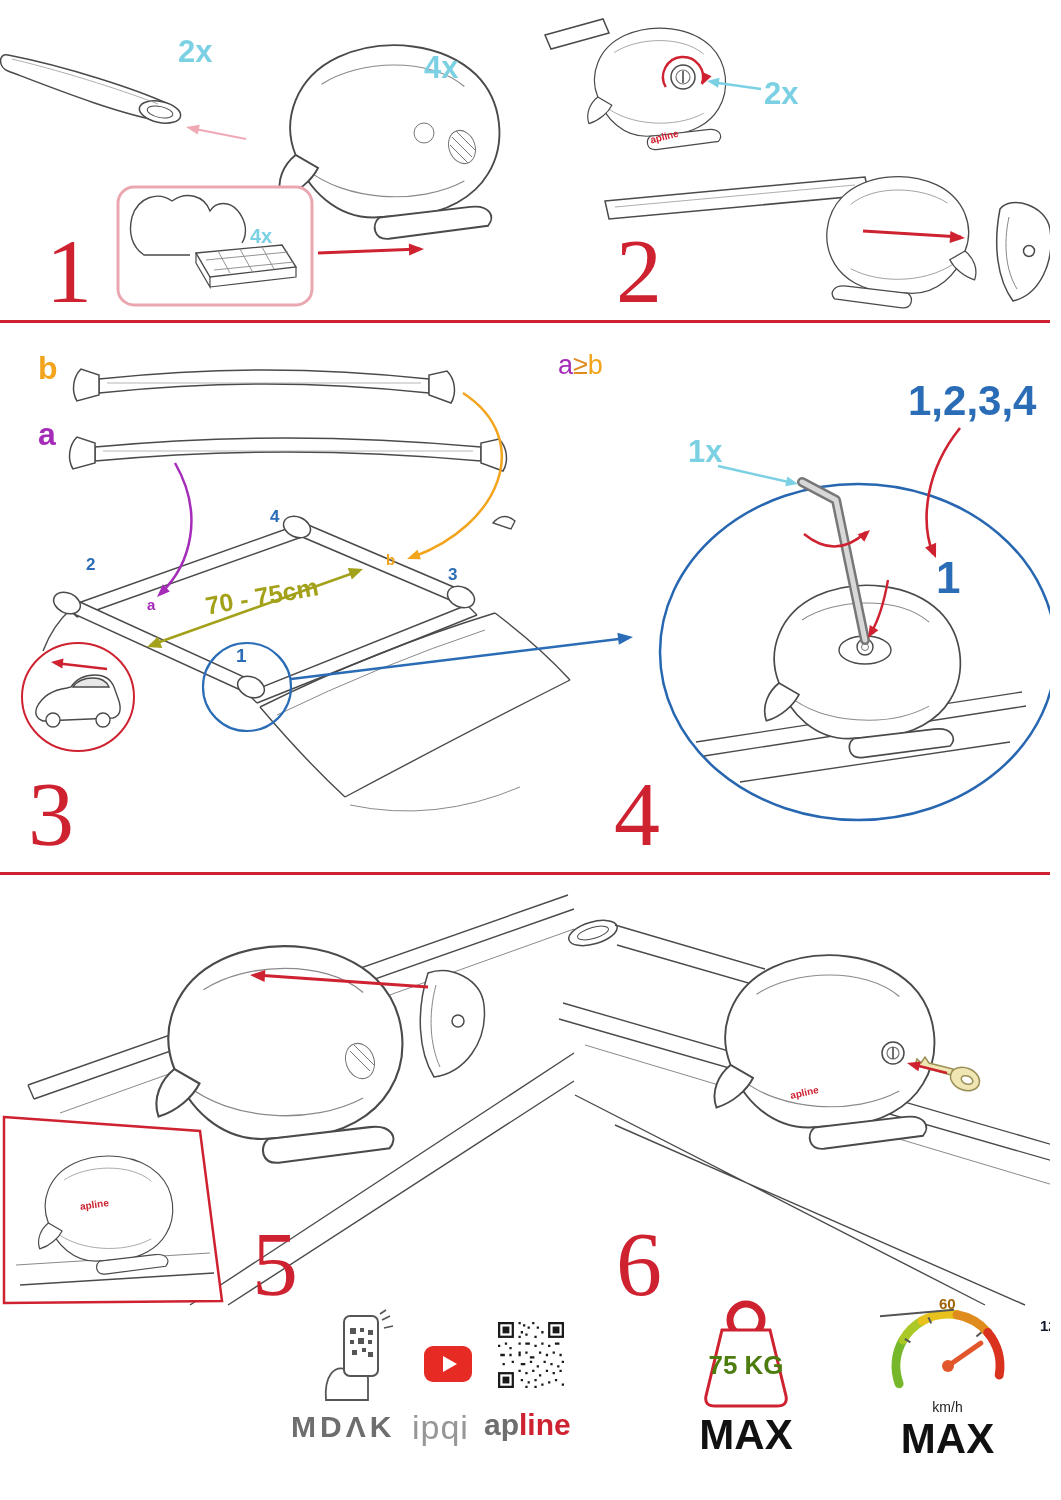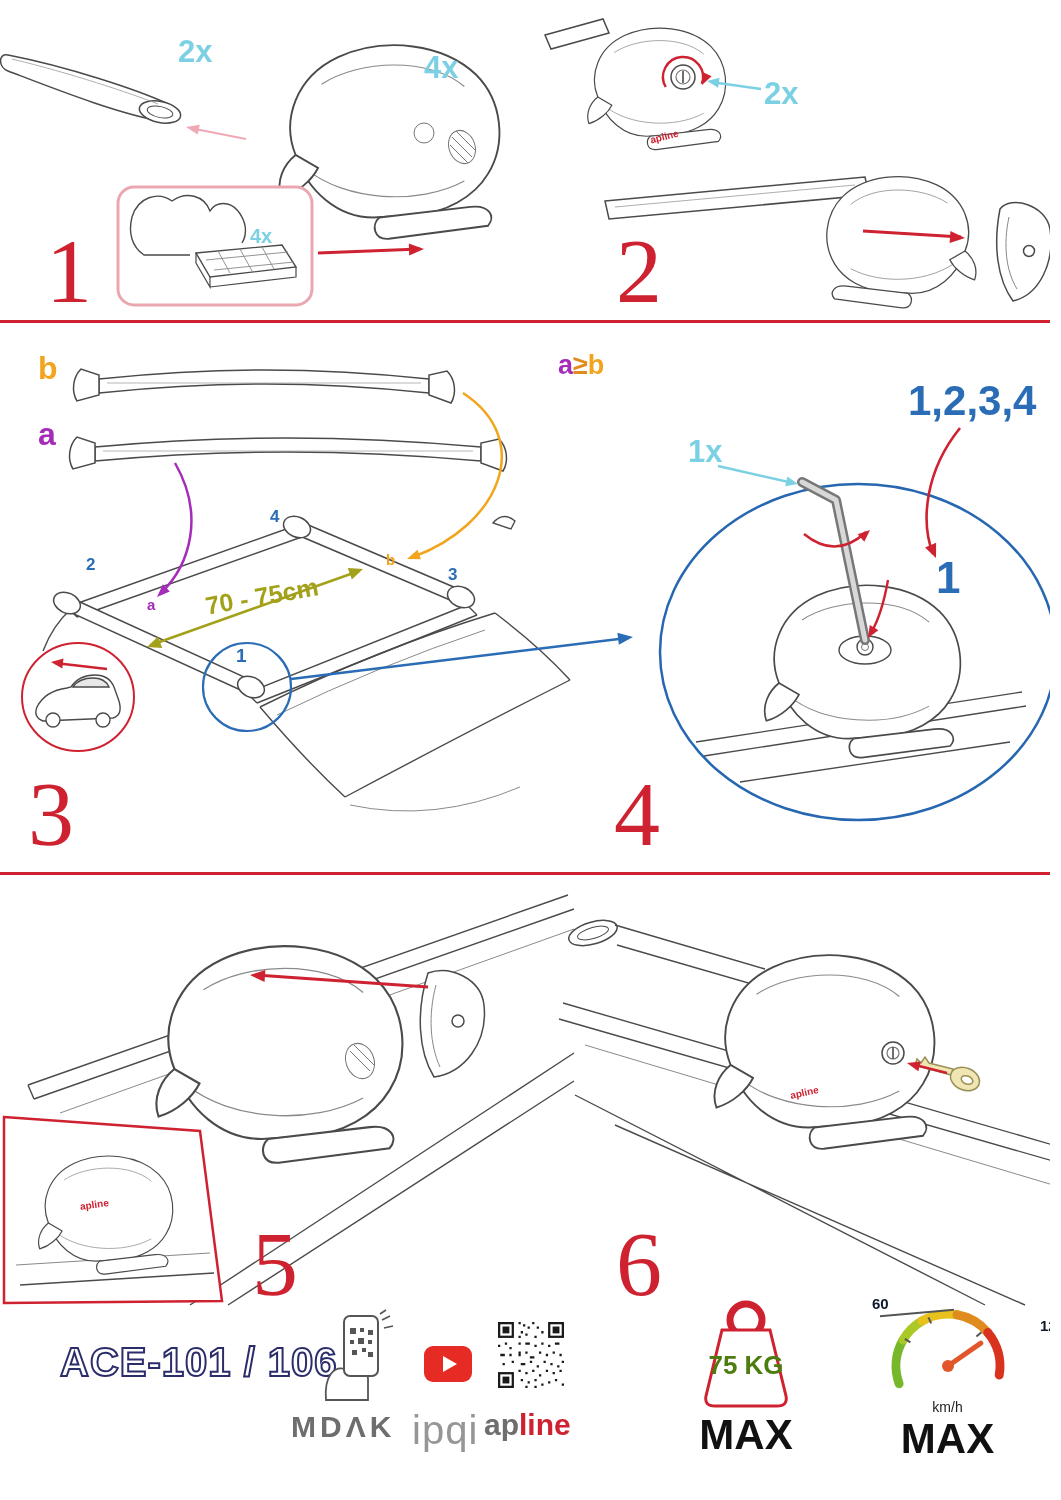--- a/index.html
+++ b/index.html
@@ -14,21 +14,21 @@
   .olive{color:#a3a01a}
   .pos{font-size:17px;font-weight:bold}
   .pos-sm{font-size:15px;font-weight:bold}
   .divider{position:absolute;left:0;width:1061px;height:3px;background:#cf2231}
   svg{position:absolute;overflow:visible}
   .apline-tag{position:absolute;font-size:10px;font-weight:bold;color:#cf2231;line-height:1}
   .model{font-size:40px;font-weight:bold;color:#fff;-webkit-text-stroke:2px #2b2d6b;letter-spacing:1px}
   .brand{font-size:38px;letter-spacing:0}
   .brand .g{color:#4d4d4d}.brand .r{color:#cf2231;font-weight:bold}
   .logo-mdak{font-size:30px;font-weight:bold;color:#6e6e6e;letter-spacing:4px}
-  .logo-ipqi{font-size:40px;color:#969696;letter-spacing:1px}
+  .logo-ipqi{font-size:34px;color:#969696;letter-spacing:1px}
   .logo-apline{font-size:30px;font-weight:bold}
   .logo-apline .g{color:#6e6e6e}.logo-apline .r{color:#cf2231}
   .limit-val{font-size:26px;font-weight:bold;color:#4d7c0f;text-align:center}
   .limit-max{font-size:42px;font-weight:bold;color:#111;text-align:center}
   .gauge-txt{font-size:15px;font-weight:bold}
   .kmh{font-size:14px;color:#222;text-align:center}
 </style>
 </head>
 <body>
 
@@ -187,21 +187,21 @@
         <path d="M58,352 Q64,343 78,343 Q90,343 94,352 Z" fill="#e8e8e8"></path>
         <circle cx="38" cy="385" r="7"></circle>
         <circle cx="88" cy="385" r="7"></circle>
       </g>
       <line x1="92" y1="334" x2="40" y2="328" stroke="#cf2231" stroke-width="2.4"></line>
       <path d="M0,0 L-12,-5 L-12,5 Z" transform="translate(36,327) rotate(-172.9)" fill="#cf2231"></path>
     </g>
   </svg>
   <div class="lbl orange" style="left:38px;top:352px;font-size:32px;font-weight:bold">b</div>
   <div class="lbl purple" style="left:38px;top:418px;font-size:32px;font-weight:bold">a</div>
-  <div class="lbl" style="left:558px;top:352px;font-size:27px;font-weight:bold"><span class="purple">a</span><span class="orange-dk">≥</span><span class="orange">b</span></div>
+  <div class="lbl" style="left:558px;top:352px;font-size:27px;font-weight:normal"><span class="purple">a</span><span class="orange-dk">≥</span><span class="orange">b</span></div>
   <div class="lbl olive" style="left:205px;top:584px;font-size:25px;font-weight:bold;transform:rotate(-10deg)">70 - 75cm</div>
   <div class="lbl pos blue" style="left:86px;top:556px">2</div>
   <div class="lbl pos blue" style="left:270px;top:508px">4</div>
   <div class="lbl pos blue" style="left:448px;top:566px">3</div>
   <div class="lbl pos-sm orange" style="left:386px;top:552px">b</div>
   <div class="lbl pos-sm purple" style="left:147px;top:597px">a</div>
   <div class="lbl blue" style="left:236px;top:646px;font-size:19px;font-weight:bold">1</div>
   <div class="lbl step-num" style="left:28px;top:768px">3</div>
 
   <svg style="left:630px;top:370px" width="431" height="500" viewBox="0 0 431 500">
@@ -296,21 +296,20 @@
       <ellipse cx="412" cy="195" rx="6" ry="4" transform="rotate(22 412 195)" fill="#fff"></ellipse>
     </g>
     <g>
       <line x1="392" y1="188" x2="356" y2="179" stroke="#cf2231" stroke-width="2.6"></line>
       <path d="M0,0 L-13,-5 L-13,5 Z" transform="translate(352,178) rotate(-165.3)" fill="#cf2231"></path>
     </g>
   </svg>
   <div class="apline-tag" style="left:790px;top:1088px;transform:rotate(-12deg)">apline</div>
   <div class="lbl step-num" style="left:616px;top:1218px">6</div>
 
-  <div class="lbl model" style="left:60px;top:1342px">ACE-101 / 106</div>
 
   <svg style="left:322px;top:1312px" width="72" height="88" viewBox="0 0 72 88">
     <path d="M4,88 C2,64 12,52 26,58 C34,52 44,56 46,66 L46,88 Z" fill="#fff" stroke="#555" stroke-width="1.8"></path>
     <rect x="22" y="4" width="34" height="60" rx="6" fill="#fff" stroke="#555" stroke-width="2"></rect>
     <g fill="#555">
       <rect x="28" y="16" width="6" height="6"></rect>
         <rect x="38" y="16" width="4" height="4"></rect>
         <rect x="46" y="18" width="5" height="5"></rect>
       <rect x="28" y="28" width="4" height="4"></rect>
         <rect x="36" y="26" width="6" height="6"></rect>
@@ -363,18 +362,18 @@
     </g>
     <g stroke="#555" stroke-width="2">
       <line x1="30.4" y1="54.3" x2="24.9" y2="50.8"></line>
       <line x1="51.2" y1="35.4" x2="48.4" y2="29.4"></line>
       <line x1="75,0" y1="28.3" x2="74" y2="21.8"></line>
       <line x1="96.4" y1="48.5" x2="101.4" y2="44.3"></line>
     </g>
     <line x1="68" y1="78" x2="100.8" y2="55.1" stroke="#e2562b" stroke-width="5" stroke-linecap="round"></line>
     <circle cx="68" cy="78" r="6" fill="#e2562b"></circle>
   </svg>
-  <div class="lbl gauge-txt" style="left:872px;top:1296px;color:#0f172a">60</div>
+  <div class="lbl gauge-txt" style="left:939px;top:1296px;color:#a16207">60</div>
   <div class="lbl gauge-txt" style="left:1040px;top:1318px;color:#0f172a">120</div>
   <div class="lbl kmh" style="left:880px;top:1400px;width:135px">km/h</div>
   <div class="lbl limit-max" style="left:880px;top:1418px;width:135px">MAX</div>
 
 </div>
 
 </body></html>

